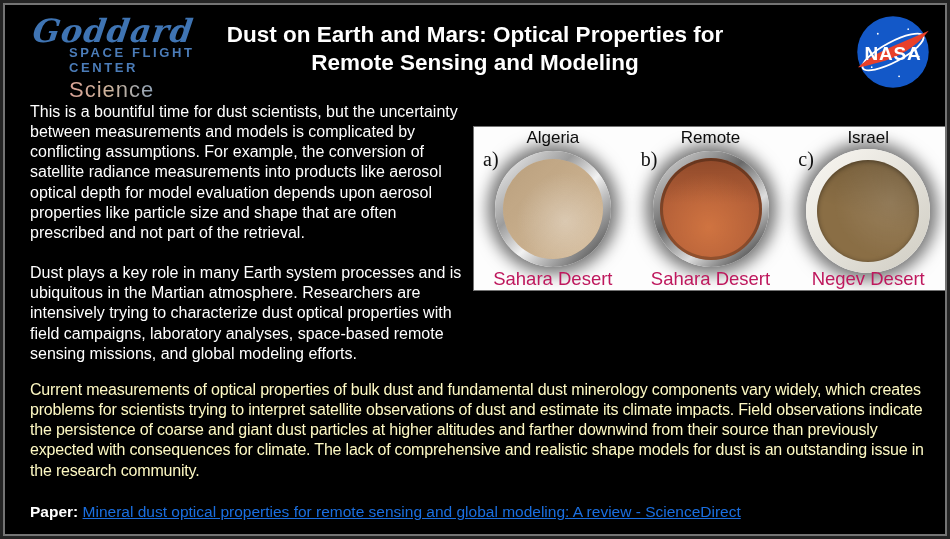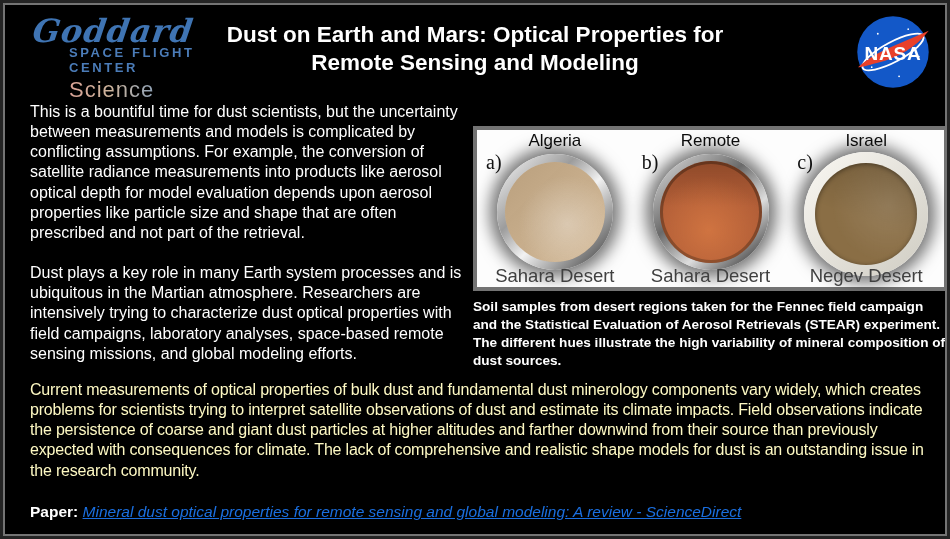--- a/index.html
+++ b/index.html
@@ -43,35 +43,35 @@
   
   .left-col {
     position:absolute; left:25px; top:97px; width:441px;
     color:#fff; font-size:16px; line-height:1.26;
   }
   .left-col p + p { margin-top:20px; }
 
   
   .figure-panel {
     position:absolute; left:468px; top:121px; width:475px; height:165px;
-    background:#fdfdfd; border:4px solid #737373;
+    background:#fdfdfd; border:1px solid #737373;
     display:flex;
   }
   .sample { flex:1; position:relative; }
   .country-label {
     position:absolute; top:1px; left:0; right:0; text-align:center;
     font-size:17px; color:#0d0d0d;
   }
   .letter-label {
     position:absolute; top:21px; left:9px;
     font-family:"Liberation Serif", serif; font-size:20px; color:#111; z-index:3;
   }
   .desert-label {
     position:absolute; bottom:0; left:0; right:0; text-align:center;
-    font-size:18.5px; color:#404040; z-index:3;margin-top:16px;
+    font-size:18.5px; color:#be185d; z-index:3;margin-top:16px;
   }
   .dish {
     position:absolute; top:24px; left:50%; transform:translateX(-50%);
     width:116px; height:116px; border-radius:50%;
     box-shadow:0 0 16px 7px rgba(0,0,0,0.55);
     z-index:2;
   }
   .soil { width:100%; height:100%; border-radius:50%; position:relative; overflow:hidden; }
   .soil::after { content:""; position:absolute; inset:0; border-radius:50%; }
 
@@ -171,23 +171,22 @@
         <div class="country-label">Israel</div>
         <div class="letter-label">c)</div>
         <div class="dish dish-c">
           <div class="soil soil-c" style="background-color: rgb(138, 110, 69);"></div>
         </div>
         <div class="desert-label">Negev Desert</div>
       </div>
 
     </div>
 
-    <div class="figure-caption">Soil samples from desert regions taken for the Fennec field campaign and the Statistical Evaluation of Aerosol Retrievals (STEAR) experiment. The different hues illustrate the high variability of mineral composition of dust sources.</div>
 
     <div class="bottom-para">Current measurements of optical properties of bulk dust and fundamental dust minerology components vary widely, which creates problems for scientists trying to interpret satellite observations of dust and estimate its climate impacts. Field observations indicate the persistence of coarse and giant dust particles at higher altitudes and farther downwind from their source than previously expected with consequences for climate. The lack of comprehensive and realistic shape models for dust is an outstanding issue in the research community.</div>
 
     <div class="paper-line">
       <span class="paper-label">Paper:</span>
-      <a href="#" class="paper-link" style="color: rgb(26, 111, 224); font-style: italic;">Mineral dust optical properties for remote sensing and global modeling: A review - ScienceDirect</a>
+      <a href="#" class="paper-link" style="color: rgb(26, 111, 224);">Mineral dust optical properties for remote sensing and global modeling: A review - ScienceDirect</a>
     </div>
 
   </div>
 </div>
 
 </body></html>

